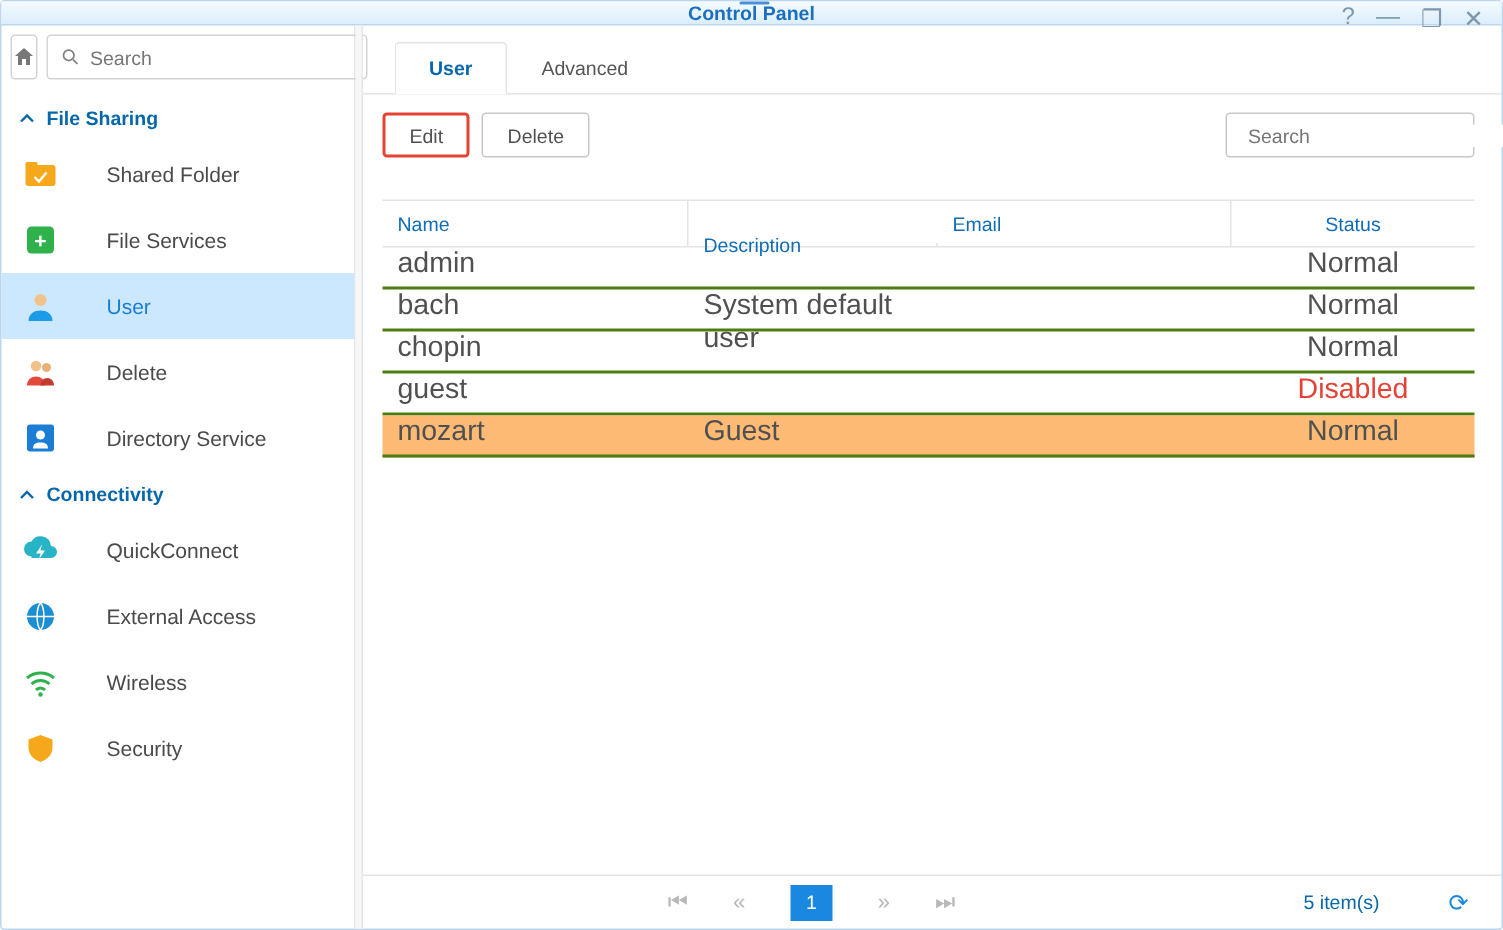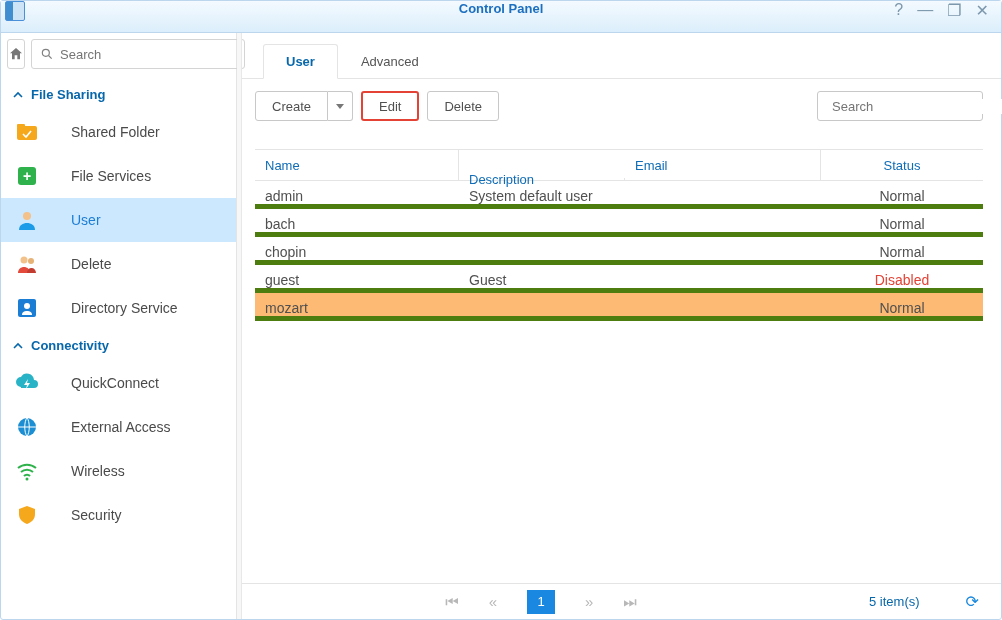--- a/index.html
+++ b/index.html
@@ -1,20 +1,20 @@
 <!DOCTYPE html>
 <html><head>
   <meta charset="utf-8">
   <style>
     * { box-sizing: border-box; margin: 0; padding: 0; font-family: -apple-system, "Helvetica Neue", Arial, sans-serif; }
     body { width: 1002px; height: 620px; overflow: hidden; }
     .window { width: 1002px; height: 620px; border: 1px solid #bcd6ed; border-radius: 3px; background: #fff; display: flex; flex-direction: column; }
 
     
-    .titlebar { height: 32px; background: linear-gradient(to bottom, #f4faff, #dbeefb); border-bottom: 1px solid #bcd6ed; display: flex; position: relative; }
+    .titlebar { height: 16px; background: linear-gradient(to bottom, #f4faff, #dbeefb); border-bottom: 1px solid #bcd6ed; display: flex; align-items: center; position: relative; flex-direction: column; }
     .titlebar-appicon { width: 20px; height: 20px; margin-left: 4px; border: 1px solid #4a90d9; background: linear-gradient(to right, #3e8ed0 0 40%, #cce4f6 40%); border-radius: 2px; }
     .titlebar-title { position: absolute; left: 50%; transform: translateX(-50%); color: #1c6fbf; font-weight: bold; font-size: 13px; }
     .titlebar-controls { margin-left: auto; display: flex; gap: 14px; padding-right: 12px; color: #7d98ac; }
     .titlebar-controls span { font-size: 16px; cursor: pointer; }
 
     
     .body { flex: 1; display: flex; min-height: 0; }
 
     
     .sidebar { width: 236px; border-right: 1px solid #e4e4e4; display: flex; flex-direction: column; }
@@ -56,21 +56,21 @@
     
     .table { flex: 1; overflow-y: auto; padding: 16px 18px; }
     .thead { display: flex; border-top: 1px solid #e4e4e4; border-bottom: 1px solid #e4e4e4; height: 32px; }
     .th { display: flex; align-items: center; padding: 0 10px; font-size: 13px; color: #0f6cb6; border-right: 1px solid #e4e4e4; }
     .th:last-child { border-right: 0; }
     .col-name { width: 204px; }
     .col-desc { width: 166px; margin-top: 28px; }
     .col-email { width: 196px; }
     .col-status { flex: 1; justify-content: center; }
 
-    .trow { display: flex; height: 28px; border-bottom: 5px solid #4d7c0f; align-items: flex-end; font-size: 14px; color: #505050; }
+    .trow { display: flex; height: 28px; border-bottom: 2px solid #4d7c0f; align-items: flex-start; font-size: 19px; color: #505050; }
     .trow.selected { background: #fdba74; }
     .td { padding: 0 10px; }
     .status-disabled { color: #e34234; }
 
     
     .footer { height: 36px; border-top: 1px solid #e4e4e4; display: flex; align-items: center; padding: 0 22px; gap: 46px; }
     .pager-center { flex: 1; display: flex; align-items: center; justify-content: center; gap: 30px; }
     .pager-btn { color: #b8b8b8; font-size: 15px; cursor: pointer; }
     .pager-current { width: 28px; height: 24px; background: #1a88e0; color: #fff; display: flex; align-items: center; justify-content: center; font-size: 13px; }
     .items-count { color: #0767ab; font-size: 13px; }
@@ -226,28 +226,20 @@
 
     <div class="main">
       <div class="drag-bar"></div>
 
       <div class="tabs-row">
         <div class="tab active">User</div>
         <div class="tab">Advanced</div>
       </div>
 
       <div class="toolbar">
-        <div class="btn-split">
-          <button class="btn btn-main">Create</button>
-          <button class="btn btn-arrow">
-            <svg width="8" height="5" viewBox="0 0 8 5">
-                <path d="M0 0l4 5 4-5z" fill="#777"></path>
-              </svg>
-          </button>
-        </div>
         <button class="btn highlighted">Edit</button>
         <button class="btn">Delete</button>
         <div class="toolbar-spacer"></div>
         <div class="filter-box">
           <svg viewBox="0 0 24 24">
               <path d="M4 5h16l-6 8v6l-4-2v-4z" stroke="#808080" stroke-width="1.4" fill="none"></path>
             </svg>
           <input type="text" placeholder="Search" style="">
         </div>
       </div>

